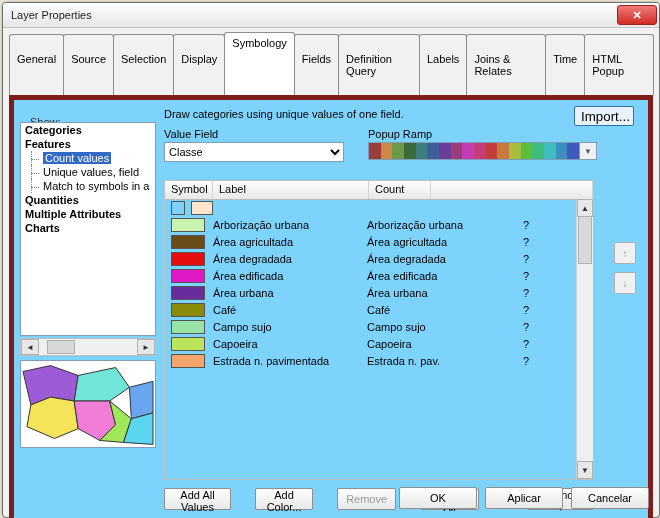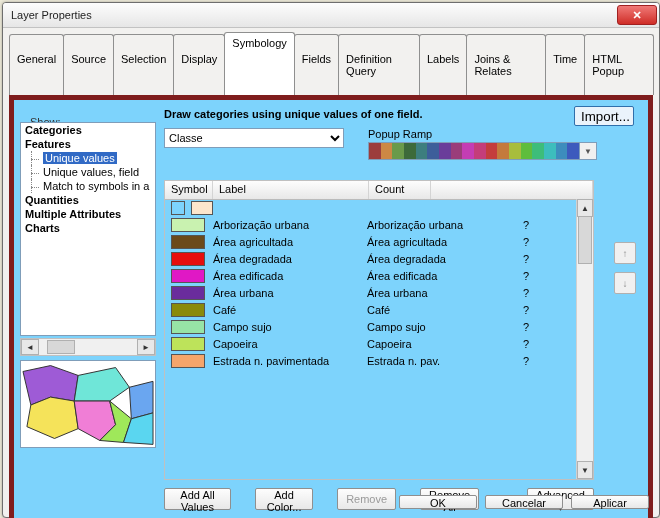--- a/index.html
+++ b/index.html
@@ -17,21 +17,21 @@
 .tree .root{font-weight:bold;padding:1px 4px}
 .tree .child{padding:1px 4px 1px 22px;white-space:nowrap;position:relative}
 .tree .child::before{content:'';position:absolute;left:10px;top:0;bottom:0;border-left:1px dotted #888}
 .tree .child::after{content:'';position:absolute;left:10px;top:8px;width:8px;border-top:1px dotted #888}
 .tree .selected span{background:#316ac5;color:#fff;padding:0 2px}
 .hscroll{border:1px solid #c0c0c0;height:16px;background:#f0f0f0;display:flex;align-items:center;margin-top:2px}
 .hscroll .arrow{width:16px;height:14px;border:1px solid #b0b0b0;background:#e8e8e8;display:flex;align-items:center;justify-content:center;font-size:8px;color:#333}
 .hscroll .thumb{width:26px;height:12px;background:#d8d8d8;border:1px solid #b0b0b0;margin-left:8px}
 .preview{border:1px solid #7f9db9;height:86px;margin-top:4px;background:#fff}
 .rightpane{position:absolute;left:150px;top:4px;right:6px;bottom:6px}
-.desc{font-weight:bold;padding:4px 0}
+.desc{font-weight:normal;padding:4px 0}
 .import-btn{position:absolute;right:8px;top:2px;width:60px;height:20px;border:1px solid #2f6fab;background:#eaf3fb;border-radius:2px}
 .row{display:flex;gap:24px;margin-top:4px}
 .col{display:flex;flex-direction:column;gap:2px}
 select.field{width:180px;height:20px;border:1px solid #7f9db9;background:#fff;font:inherit}
 .ramp-wrap{display:flex;align-items:center}
 .ramp{width:210px;height:16px;border:1px solid #7f9db9;display:flex}
 .ramp span{flex:1}
 .ramp-dd{width:16px;height:16px;border:1px solid #7f9db9;border-left:none;background:#f0f0f0;display:flex;align-items:center;justify-content:center;font-size:8px;color:#555}
 .grid{position:absolute;left:0;right:48px;top:76px;bottom:36px;border:1px solid #c0c0c0}
 .grid-head{display:flex;height:18px;background:linear-gradient(#fdfdfd,#e8e8e8);border-bottom:1px solid #bbb}
@@ -46,21 +46,21 @@
 .grid-vscroll{position:absolute;right:0;top:18px;bottom:0;width:16px;background:#f0f0f0;border-left:1px solid #d0d0d0}
 .grid-vscroll .btn{height:16px;border:1px solid #b0b0b0;background:#e8e8e8;display:flex;align-items:center;justify-content:center;font-size:8px;color:#333}
 .grid-vscroll .track{position:absolute;top:17px;bottom:17px;left:0;right:0}
 .grid-vscroll .thumb{width:12px;height:46px;margin:0 1px;background:#d8d8d8;border:1px solid #b0b0b0}
 .side-btns{position:absolute;right:6px;top:138px;display:flex;flex-direction:column;gap:8px}
 .side-btns button{width:22px;height:22px;border:1px solid #b0b0b0;background:#f0f0f0;font-size:10px;color:#888;border-radius:2px}
 .grid-btns{position:absolute;left:0;right:48px;bottom:6px;display:flex;gap:24px}
 .grid-btns button{height:22px;border:1px solid #8f8f8f;background:linear-gradient(#fdfdfd,#e8e8e8);border-radius:2px;padding:0 8px;font:inherit}
 .grid-btns button.disabled{color:#9a9a9a}
 .dlg-btns{position:absolute;right:10px;bottom:8px;display:flex;gap:8px}
-.dlg-btns button{width:78px;height:14px;border:1px solid #8f8f8f;background:linear-gradient(#fdfdfd,#e8e8e8);border-radius:2px;font:inherit}
+.dlg-btns button{width:78px;height:22px;border:1px solid #8f8f8f;background:linear-gradient(#fdfdfd,#e8e8e8);border-radius:2px;font:inherit}
 </style>
 </head>
 <body>
 
 <div class="window">
   <div class="titlebar">
     <span class="title">Layer Properties</span>
     <div class="close-btn">
         <span>✕</span>
       </div>
@@ -81,21 +81,21 @@
     </div>
 
   <div class="tabbody">
     <div class="show-label">Show:</div>
 
     <div class="leftpane">
       <div class="tree">
         <div class="root">Categories</div>
         <div class="root">Features</div>
         <div id="cat-children">
-            <div class="child selected"><span>Unique values</span></div>
+            <div class="child selected"><span>Count values</span></div>
             <div class="child"><span>Unique values, field</span></div>
             <div class="child"><span>Match to symbols in a</span></div>
           </div>
         <div class="root">Quantities</div>
         <div class="root">Multiple Attributes</div>
         <div class="root">Charts</div>
       </div>
       <div class="hscroll">
         <div class="arrow">◄</div>
         <div class="thumb"></div>
@@ -115,20 +115,21 @@
         </svg>
       </div>
     </div>
 
     <div class="rightpane">
       <div class="desc">Draw categories using unique values of one field.</div>
       <button class="import-btn">Import...</button>
 
       <div class="row">
         <div class="col">
+          <span>Value Field</span>
           <select class="field"><option>Classe</option></select>
         </div>
         <div class="col">
           <span>Popup Ramp</span>
           <div class="ramp-wrap">
             <div class="ramp" id="ramp">
                 <span style="background: rgb(156, 61, 61);"></span>
                 <span style="background: rgb(204, 136, 68);"></span>
                 <span style="background: rgb(106, 154, 74);"></span>
                 <span style="background: rgb(61, 106, 58);"></span>
@@ -244,16 +245,16 @@
         <button class="disabled">Remove</button>
         <button>Remove All</button>
         <div style="flex:1"></div>
         <button><span>Advanced</span> <span style="font-size:8px;color:#555">▼</span></button>
       </div>
     </div>
   </div>
 
   <div class="dlg-btns">
     <button>OK</button>
+    <button>Aplicar</button>
     <button>Cancelar</button>
-    <button>Aplicar</button>
   </div>
 </div>
 
 </body></html>

